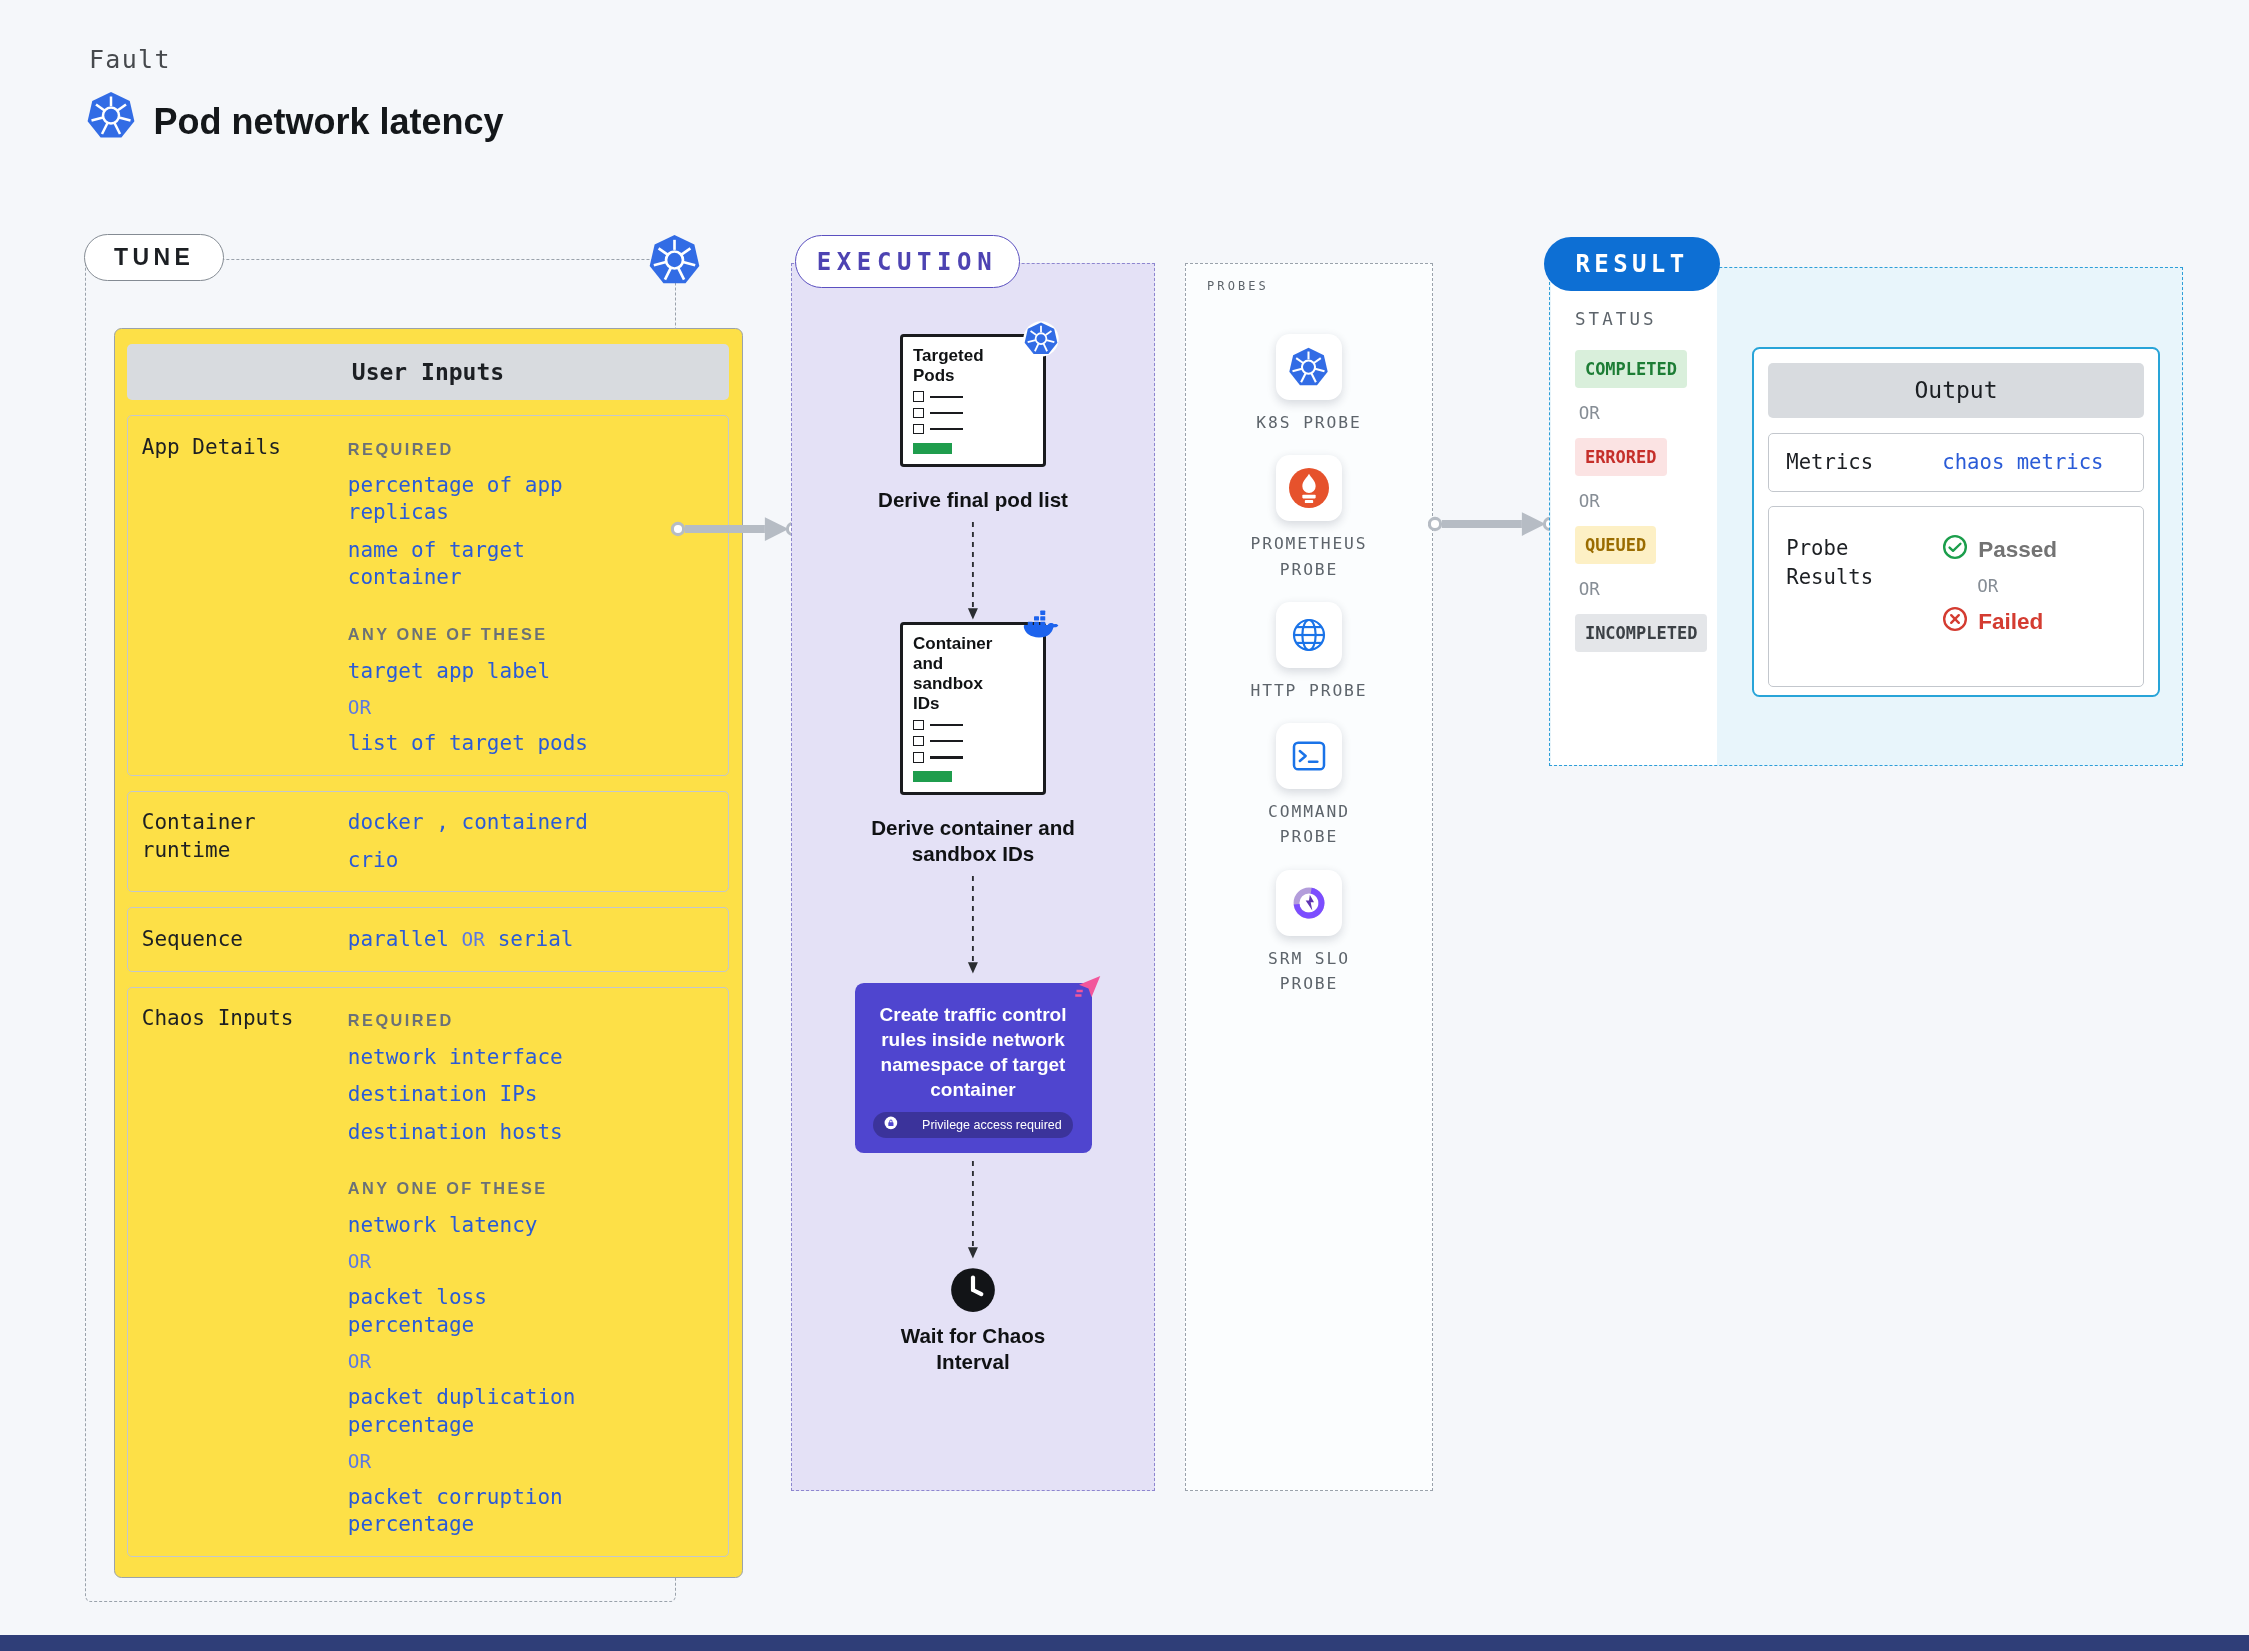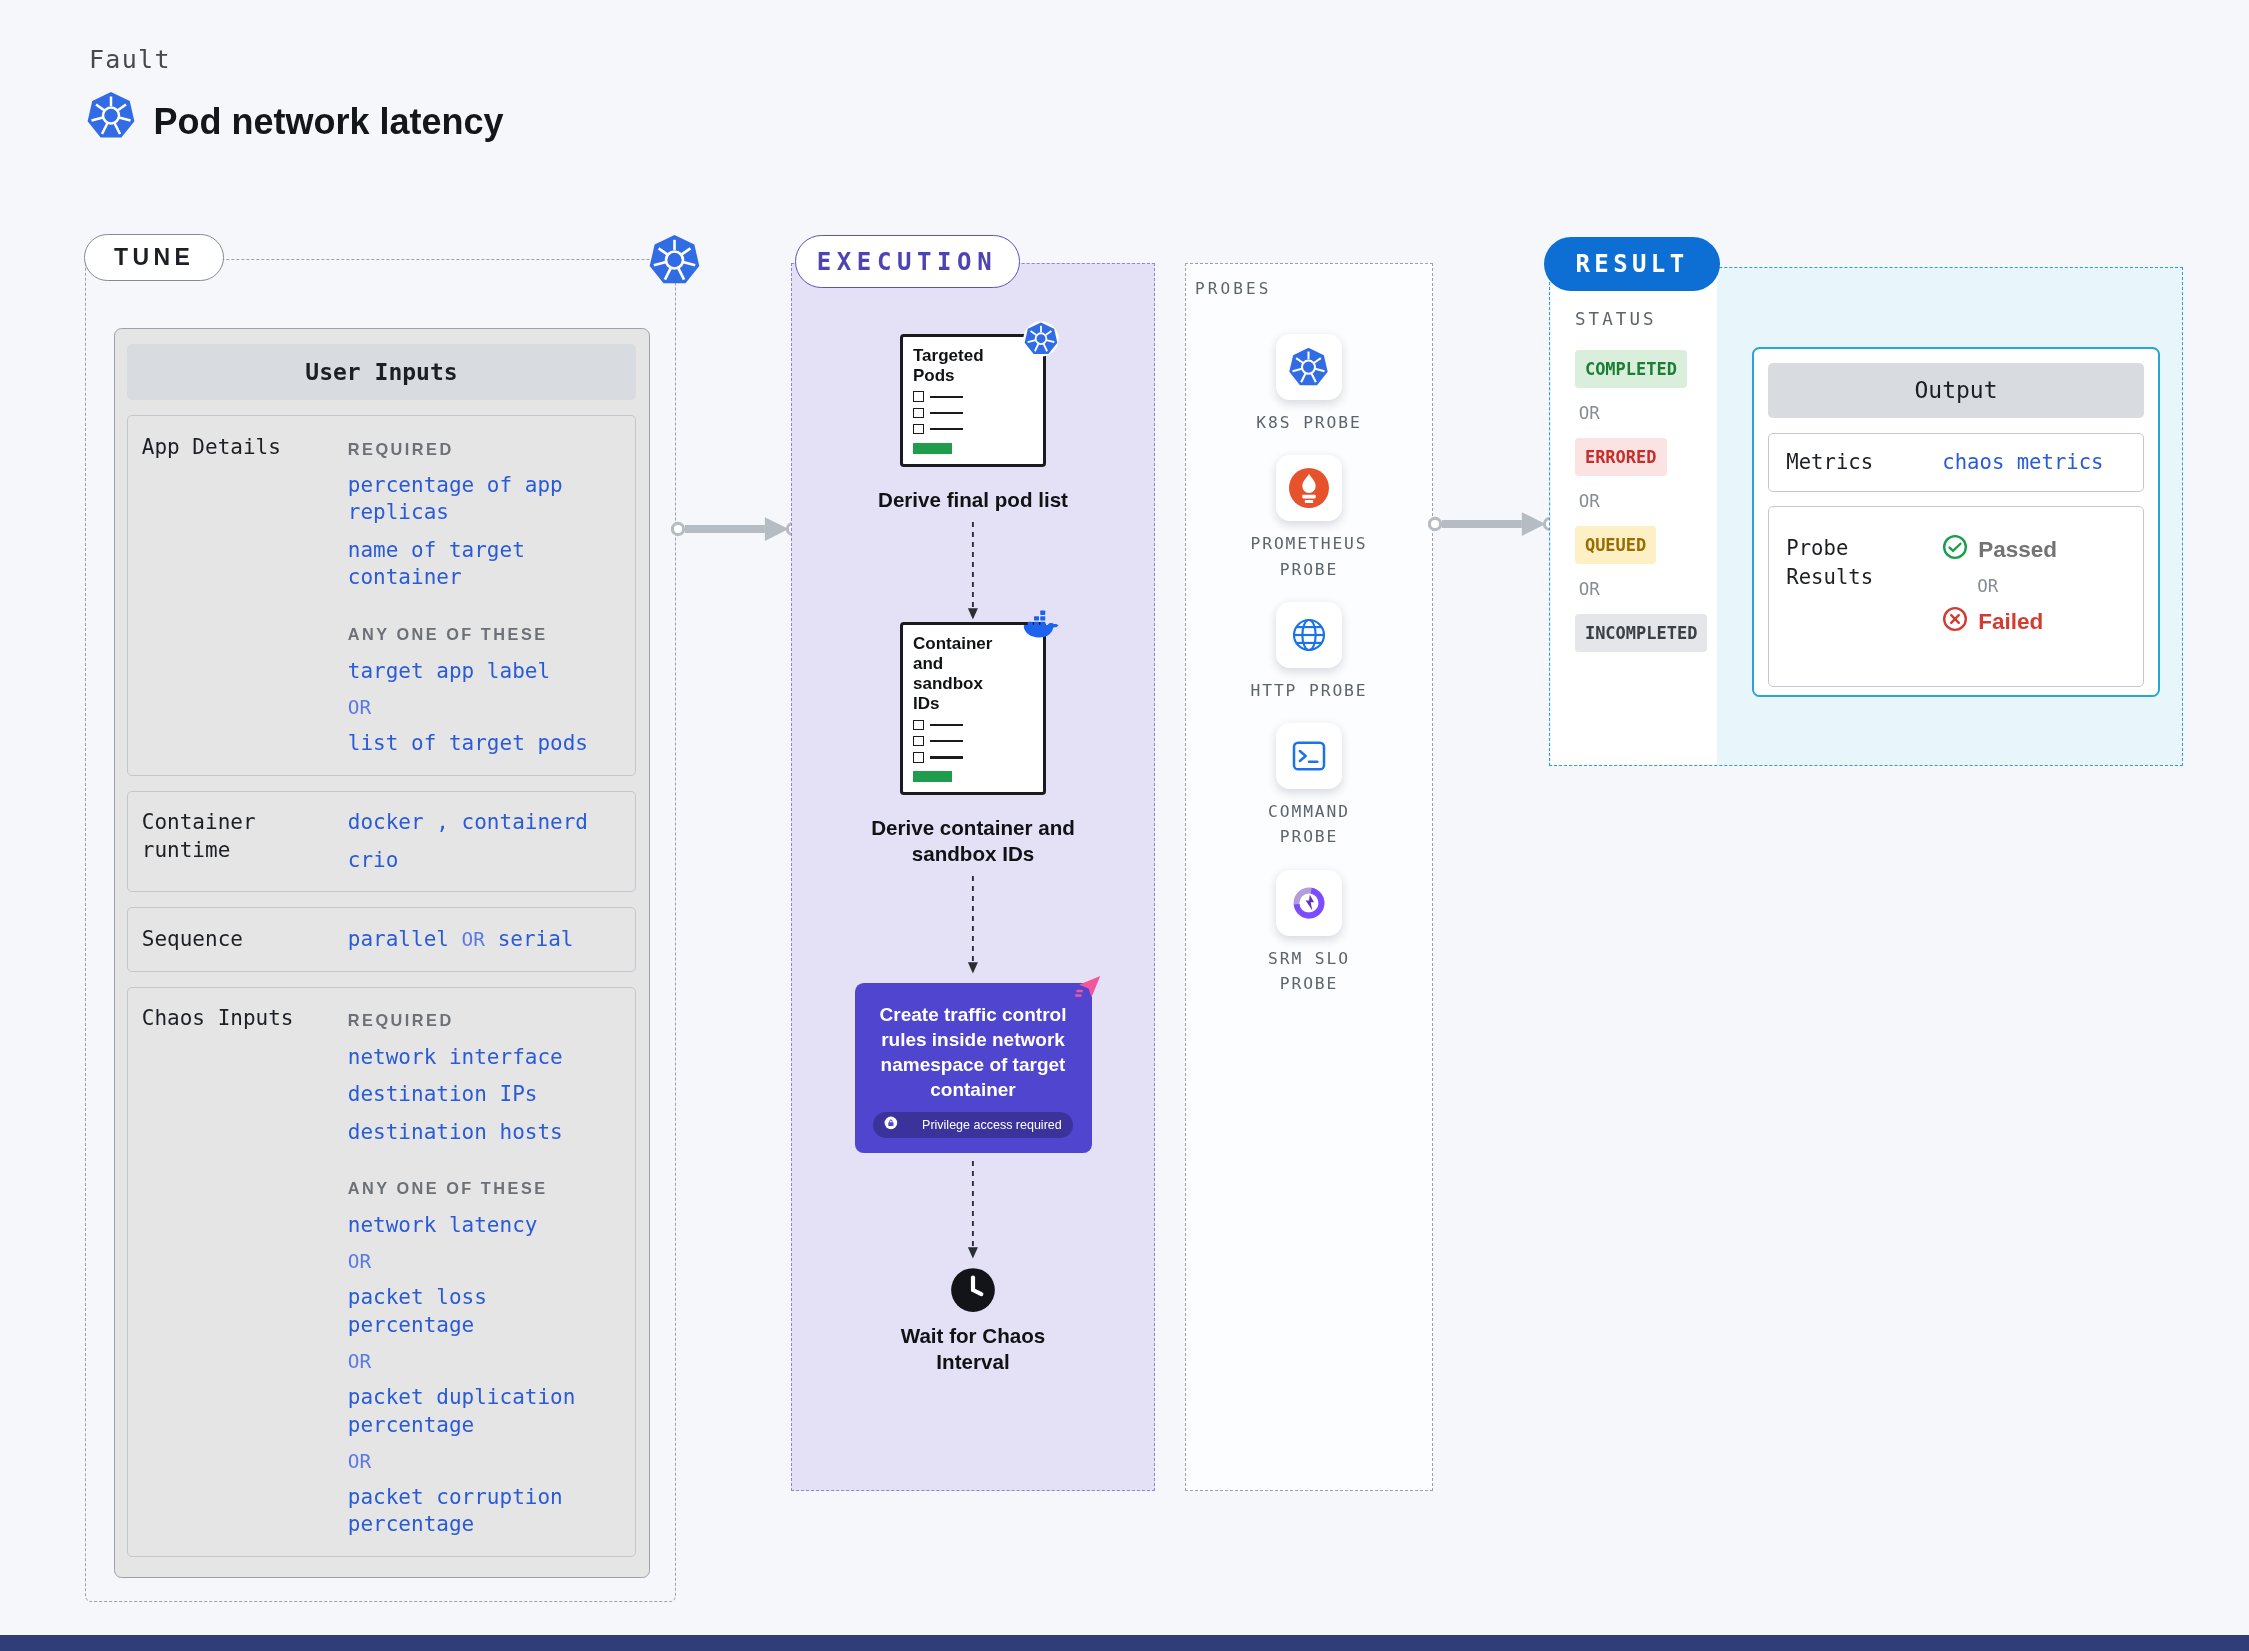--- a/index.html
+++ b/index.html
@@ -10,21 +10,21 @@
 
   
   .eyebrow {position:absolute;left:89px;top:45px;font-family:"DejaVu Sans Mono",monospace;font-size:25px;color:#46494d;letter-spacing:1.3px;}
   .title-row {position:absolute;left:86px;top:91px;display:flex;align-items:flex-end;gap:17.5px;}
   .page-title {font-size:36px;font-weight:bold;color:#14171a;}
 
   
   .tune-box {position:absolute;left:85px;top:259px;width:591px;height:1343px;border:1.9px dashed #9aa2ab;border-radius:6.3px;}
   .tune-pill {position:absolute;left:-1.9px;top:-26px;width:140px;height:47px;background:#fff;border:1.9px solid #848b93;border-radius:26px;display:flex;align-items:center;justify-content:center;font-family:Liberation Sans, sans-serif;font-size:23px;font-weight:bold;color:#1c1f23;letter-spacing:4.4px;}
   .tune-k8s {position:absolute;right:-26px;top:-26px;}
-  .tune-inner {position:absolute;left:27.5px;top:68px;width:536px;height:1250px;background:#e5e5e5;border:1.9px solid #9aa2ab;border-radius:7.5px;padding:15px 12.5px;}
+  .tune-inner {position:absolute;left:27.5px;top:68px;width:629px;height:1250px;background:#fde047;border:1.9px solid #9aa2ab;border-radius:7.5px;padding:15px 12.5px;}
   .ui-header {height:56px;background:#d8dbdf;border-radius:5px;display:flex;align-items:center;justify-content:center;font-family:"DejaVu Sans Mono",monospace;font-size:23px;font-weight:600;color:#1c1f23;margin-bottom:15px;}
   .input-row {border:1.3px solid #c3c7cd;border-radius:5px;margin-bottom:15px;padding:17.5px 13.8px;display:grid;grid-template-columns:206px 1fr;}
   .input-row:last-child {margin-bottom:0;}
   .row-label {font-family:"DejaVu Sans Mono",monospace;font-size:21px;color:#1c1f23;line-height:1.3;}
   .row-values {width:275px;display:flex;flex-direction:column;gap:10px;font-family:"DejaVu Sans Mono",monospace;font-size:21px;line-height:1.3;}
   .row-values-inline {display:block;}
   .req-label {font-family:"Liberation Sans",sans-serif;font-size:16.3px;font-weight:600;letter-spacing:2.5px;color:#6b7177;margin:5px 0 2.5px;}
   .any-label {margin-top:22.5px;}
   .val {color:#2a5bd7;}
   .or {color:#5b79e3;font-size:19.4px;}
@@ -51,21 +51,21 @@
   .flow-caption {margin-top:20px;font-size:20.6px;font-weight:bold;color:#101214;text-align:center;line-height:1.28;}
   .gap-arrow {margin-top:8.8px;}
   .purple-box {position:relative;width:237px;background:#4f45cf;border-radius:8.8px;padding:19px 13.8px 15px;color:#fff;text-align:center;margin-top:6.3px;}
   .purple-text {font-size:19px;font-weight:bold;line-height:1.32;}
   .purple-badge {margin-top:10px;display:inline-flex;align-items:center;gap:24px;background:rgba(0,0,0,0.25);border-radius:13.8px;padding:4.4px 11.3px;font-size:12.5px;}
   .purple-flag {position:absolute;top:-11.3px;right:-12.5px;line-height:0;}
   .clock-wrap {margin-top:3.8px;line-height:0;}
 
   
   .probes-box {position:absolute;left:1185px;top:263px;width:248px;height:1228px;border:1.9px dashed #9aa2ab;background:#fbfdfe;}
-  .probes-label {position:absolute;left:9px;top:15px;font-family:"DejaVu Sans Mono",monospace;font-size:16px;letter-spacing:3.1px;color:#5d646b;}
+  .probes-label {position:absolute;left:21px;top:15px;font-family:"DejaVu Sans Mono",monospace;font-size:12px;letter-spacing:3.1px;color:#5d646b;}
   .probes-list {position:absolute;top:70px;left:0;right:0;display:flex;flex-direction:column;align-items:center;gap:20px;}
   .probe {display:flex;flex-direction:column;align-items:center;gap:10px;}
   .probe-card {width:66px;height:66px;background:#fff;border-radius:13.8px;box-shadow:0 3.1px 10px rgba(30,40,60,.16);display:flex;align-items:center;justify-content:center;}
   .probe-name {font-family:"DejaVu Sans Mono",monospace;font-size:16.3px;letter-spacing:1.9px;color:#5d646b;text-align:center;line-height:1.55;}
 
   
   .result-wrap {position:absolute;left:1549px;top:267px;width:634px;height:499px;}
   .result-dashed {position:absolute;inset:0;border:1.9px dashed #2e9ed8;background:#e8f5fb;}
   .status-col {position:absolute;left:1.9px;top:1.9px;width:166px;height:496px;background:#fff;padding:40px 0 0 24px;}
   .result-pill {position:absolute;left:-5px;top:-30px;width:176px;height:54px;background:#0d6fd4;border-radius:27.5px;display:flex;align-items:center;justify-content:center;font-family:"DejaVu Sans Mono",monospace;font-size:24px;font-weight:bold;color:#fff;letter-spacing:4.4px;}

